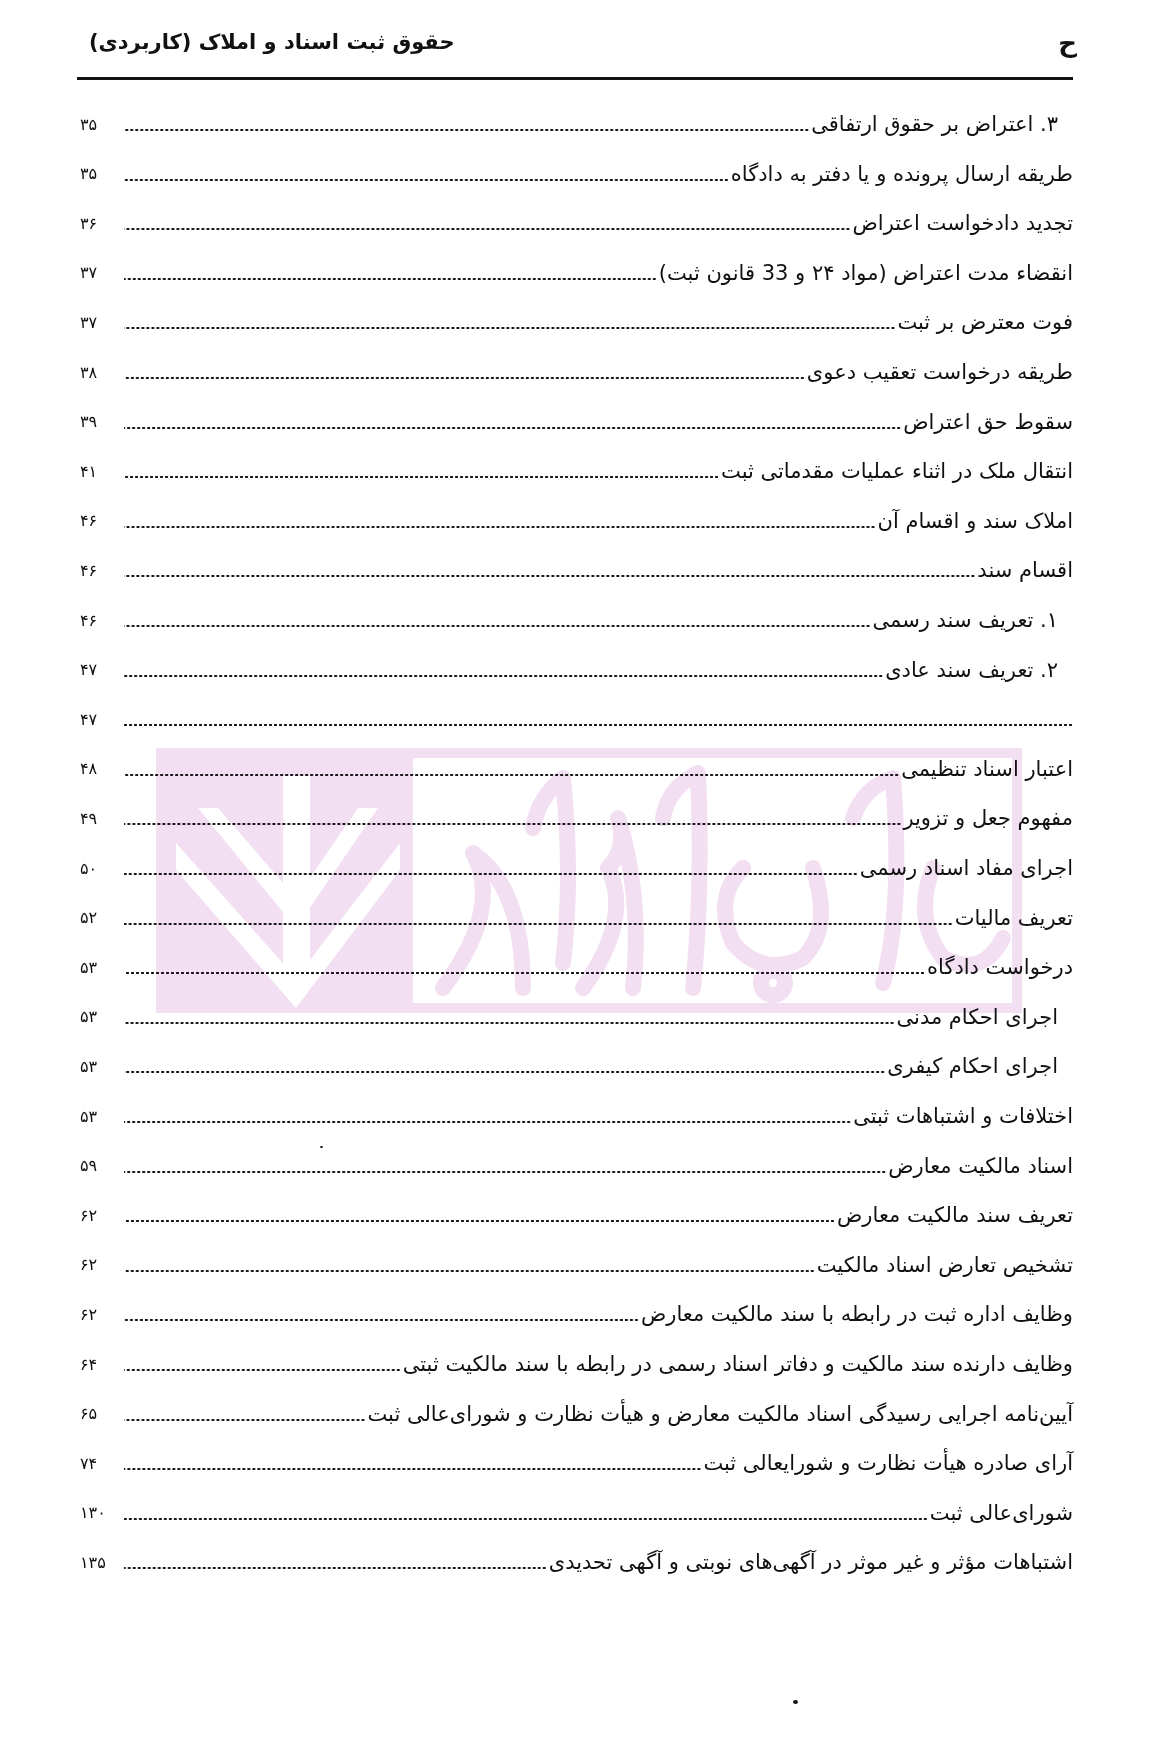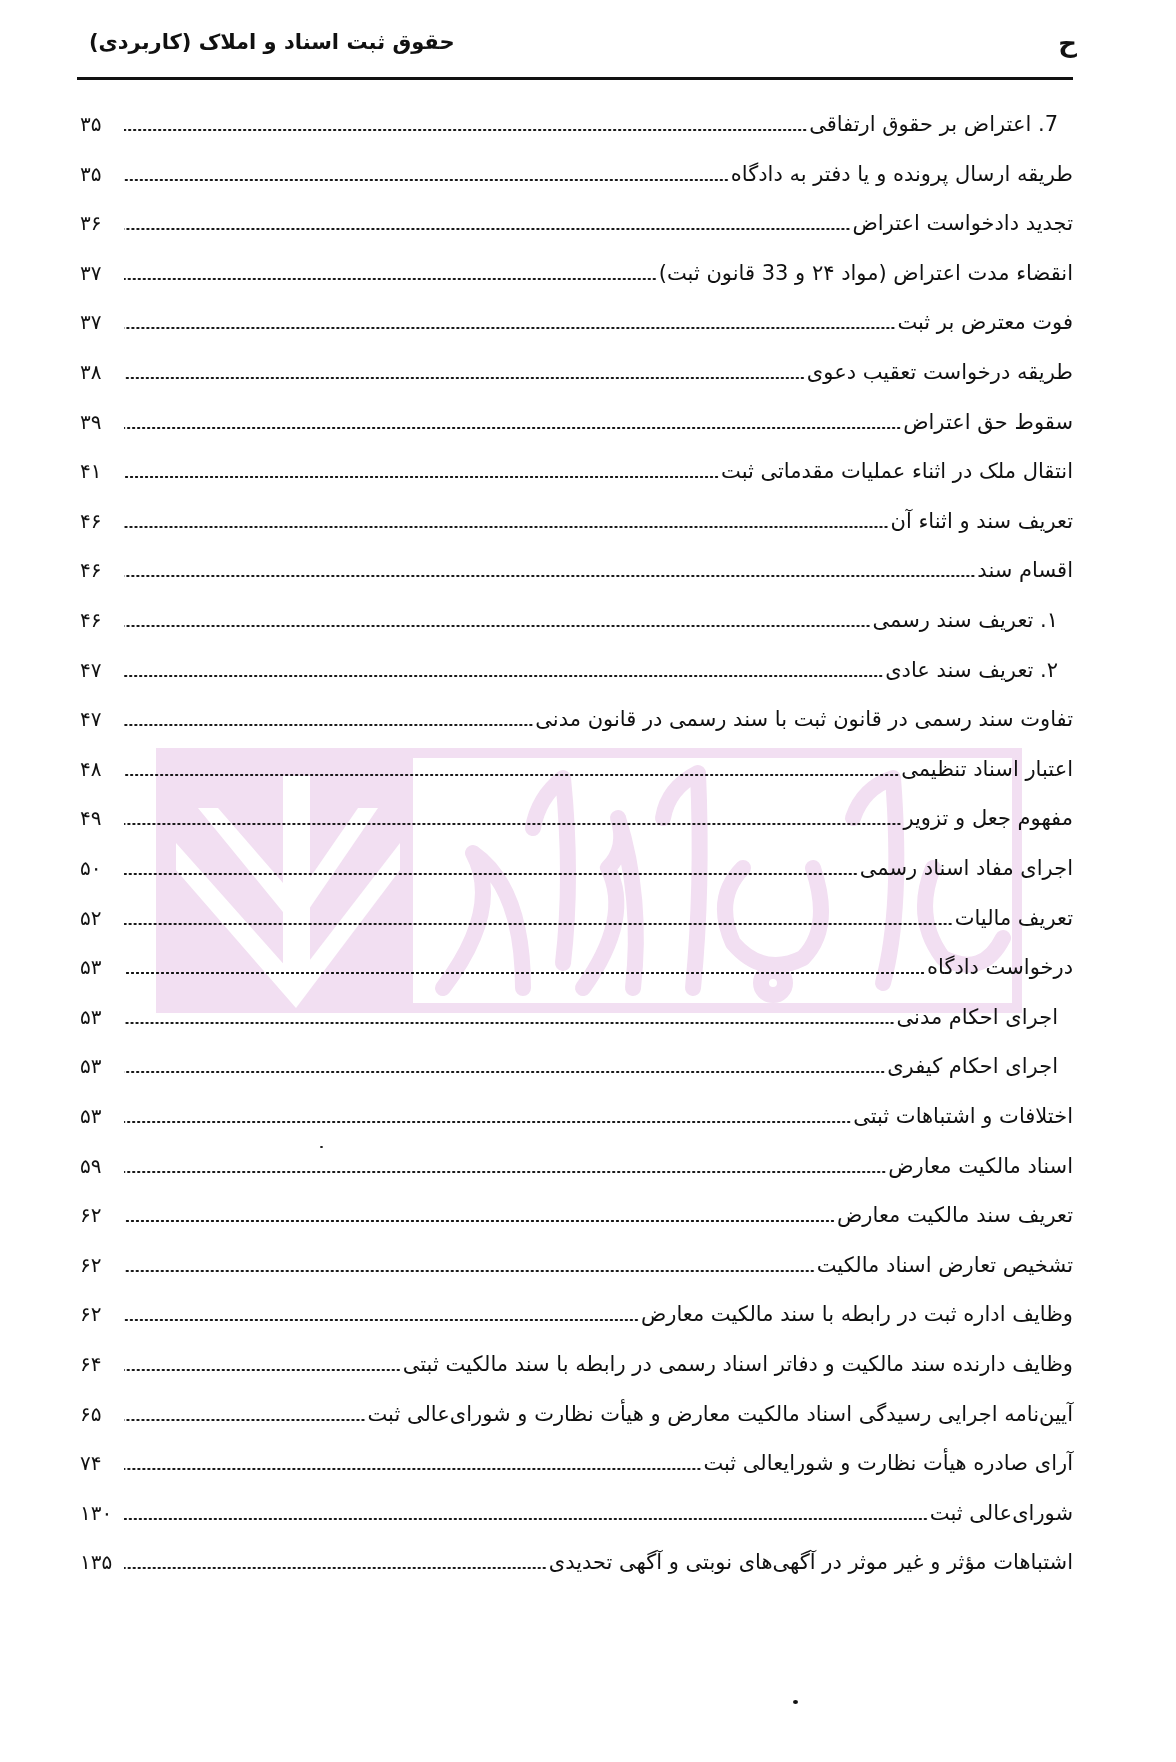--- a/index.html
+++ b/index.html
@@ -15,21 +15,21 @@
     .watermark { position: absolute; left: 156px; top: 748px; width: 866px; height: 265px; background: #f2dff2; }
     .wm-inner { position: absolute; left: 257px; top: 10px; width: 599px; height: 245px; background: #ffffff; }
     .wm-svg { position: absolute; left: 0; top: 0; }
 
     .toc { position: absolute; left: 0; top: 0; width: 1176px; height: 1762px; }
     .entry { position: absolute; left: 80px; height: 34px; display: flex; align-items: center; direction: rtl; }
     .entry .title { white-space: nowrap; font-size: 21px; padding-left: 2px; font-family: "DejaVu Sans", sans-serif; }
     .entry .leader { flex: 1 1 auto; height: 4px; margin: 0 0 -12px 0;
                      background-image: radial-gradient(circle, #111 1.1px, transparent 1.3px);
                      background-size: 5px 4px; background-repeat: repeat-x; background-position: right center; }
-    .entry .num { white-space: nowrap; font-size: 20px; padding-right: 4px; min-width: 40px; text-align: left;
+    .entry .num { white-space: nowrap; font-size: 16px; padding-right: 4px; min-width: 40px; text-align: left;
                   font-family: Liberation Sans, sans-serif; }
     .speck { position: absolute; background: #111; border-radius: 50%; }
   </style>
 </head>
 <body>
 
 <div class="watermark">
   <svg class="wm-svg" width="257" height="265" viewBox="0 0 257 265">
     <g fill="#ffffff">
       <rect x="127" y="28" width="27" height="210"></rect>
@@ -56,21 +56,21 @@
 </div>
 
 <div class="header">
   <span class="header-title">حقوق ثبت اسناد و املاک (کاربردی)</span>
   <span class="header-page">ح</span>
 </div>
 <div class="header-rule"></div>
 
 <div class="toc" id="toc">
     <div class="entry" style="top: 107px; width: 978px;">
-      <span class="title">7. اعتراض بر حقوق ارتفاقی</span>
+      <span class="title">۳. اعتراض بر حقوق ارتفاقی</span>
       <span class="leader"></span>
       <span class="num">۳۵</span>
     </div>
     <div class="entry" style="top: 156.6px; width: 993px;">
       <span class="title">طریقه ارسال پرونده و یا دفتر به دادگاه</span>
       <span class="leader"></span>
       <span class="num">۳۵</span>
     </div>
     <div class="entry" style="top: 206.2px; width: 993px;">
       <span class="title">تجدید دادخواست اعتراض</span>
@@ -96,41 +96,40 @@
       <span class="title">سقوط حق اعتراض</span>
       <span class="leader"></span>
       <span class="num">۳۹</span>
     </div>
     <div class="entry" style="top: 454.2px; width: 993px;">
       <span class="title">انتقال ملک در اثناء عملیات مقدماتی ثبت</span>
       <span class="leader"></span>
       <span class="num">۴۱</span>
     </div>
     <div class="entry" style="top: 503.8px; width: 993px;">
-      <span class="title">تعریف سند و اثناء آن</span>
+      <span class="title">املاک سند و اقسام آن</span>
       <span class="leader"></span>
       <span class="num">۴۶</span>
     </div>
     <div class="entry" style="top: 553.4px; width: 993px;">
       <span class="title">اقسام سند</span>
       <span class="leader"></span>
       <span class="num">۴۶</span>
     </div>
     <div class="entry" style="top: 603px; width: 978px;">
       <span class="title">۱. تعریف سند رسمی</span>
       <span class="leader"></span>
       <span class="num">۴۶</span>
     </div>
     <div class="entry" style="top: 652.6px; width: 978px;">
       <span class="title">۲. تعریف سند عادی</span>
       <span class="leader"></span>
       <span class="num">۴۷</span>
     </div>
     <div class="entry" style="top: 702.2px; width: 993px;">
-      <span class="title">تفاوت سند رسمی در قانون ثبت با سند رسمی در قانون مدنی</span>
       <span class="leader"></span>
       <span class="num">۴۷</span>
     </div>
     <div class="entry" style="top: 751.8px; width: 993px;">
       <span class="title">اعتبار اسناد تنظیمی</span>
       <span class="leader"></span>
       <span class="num">۴۸</span>
     </div>
     <div class="entry" style="top: 801.4px; width: 993px;">
       <span class="title">مفهوم جعل و تزویر</span>

